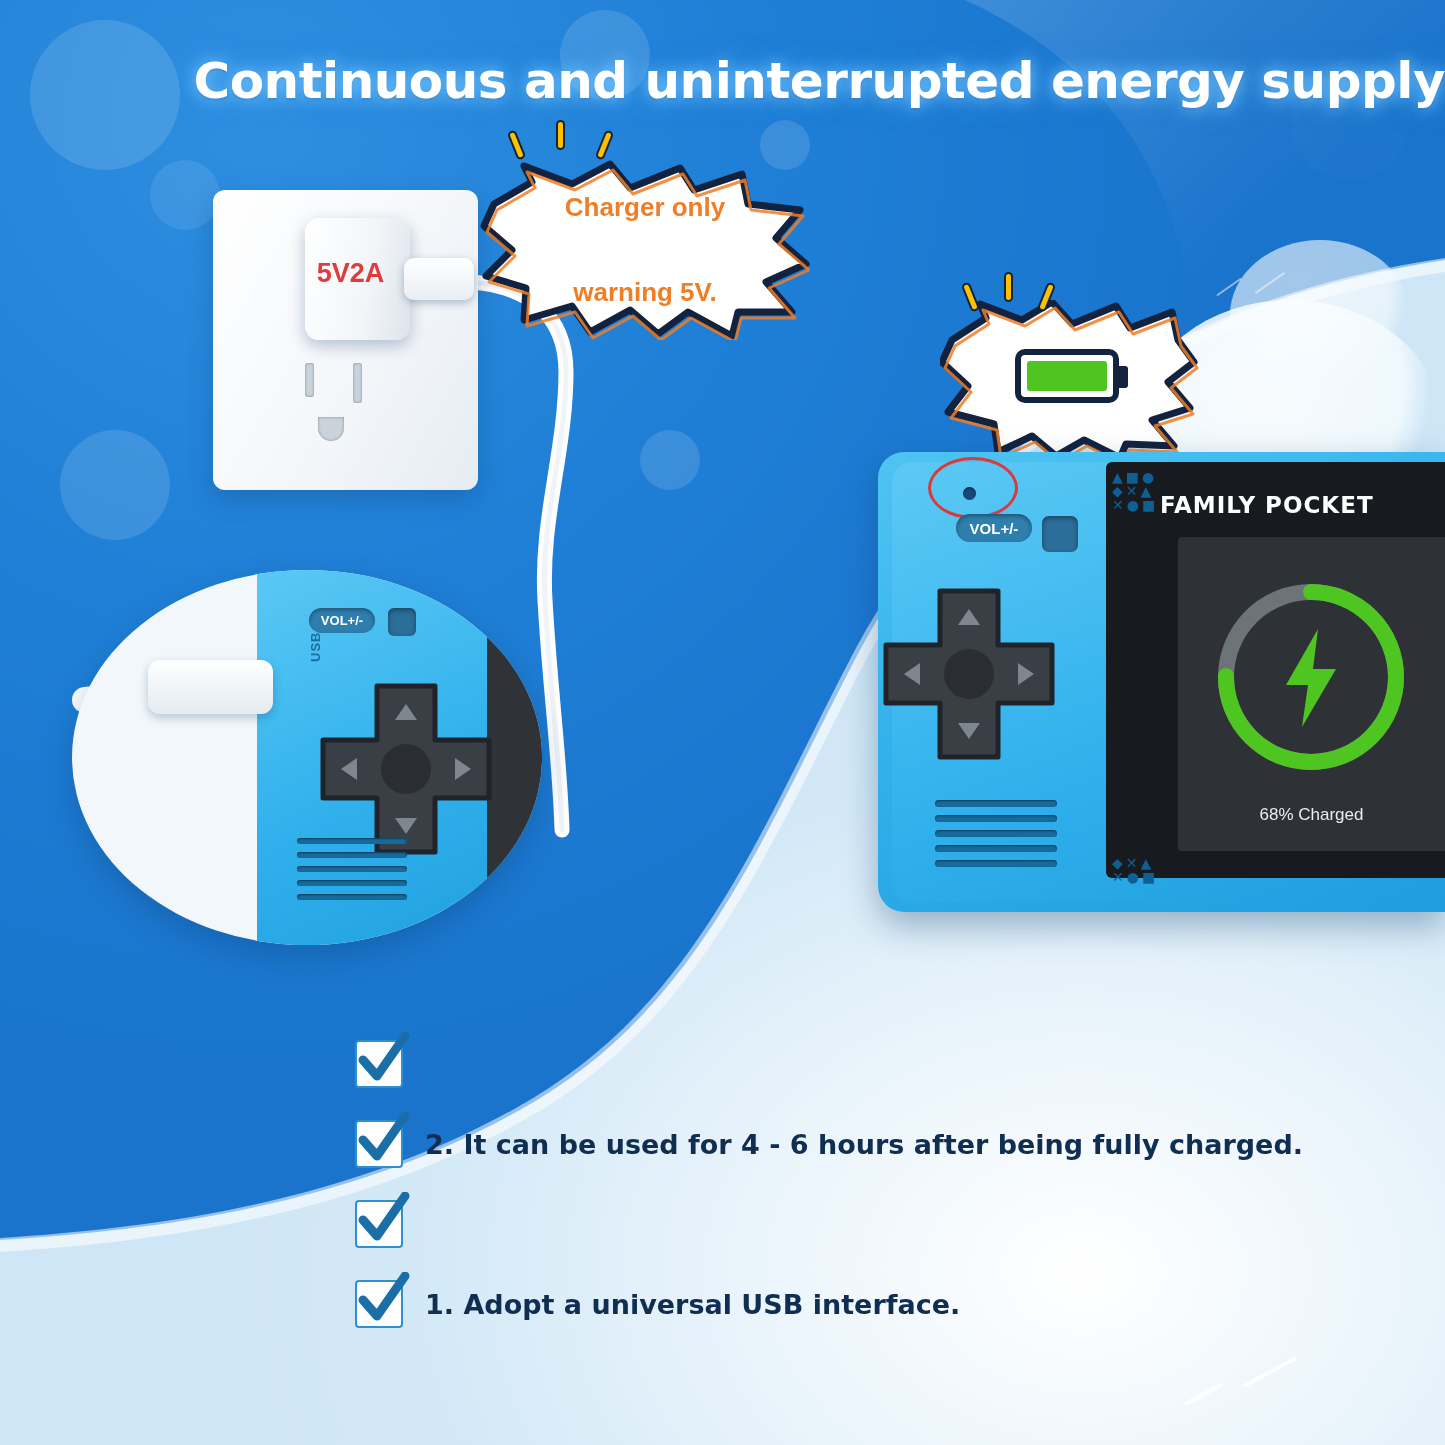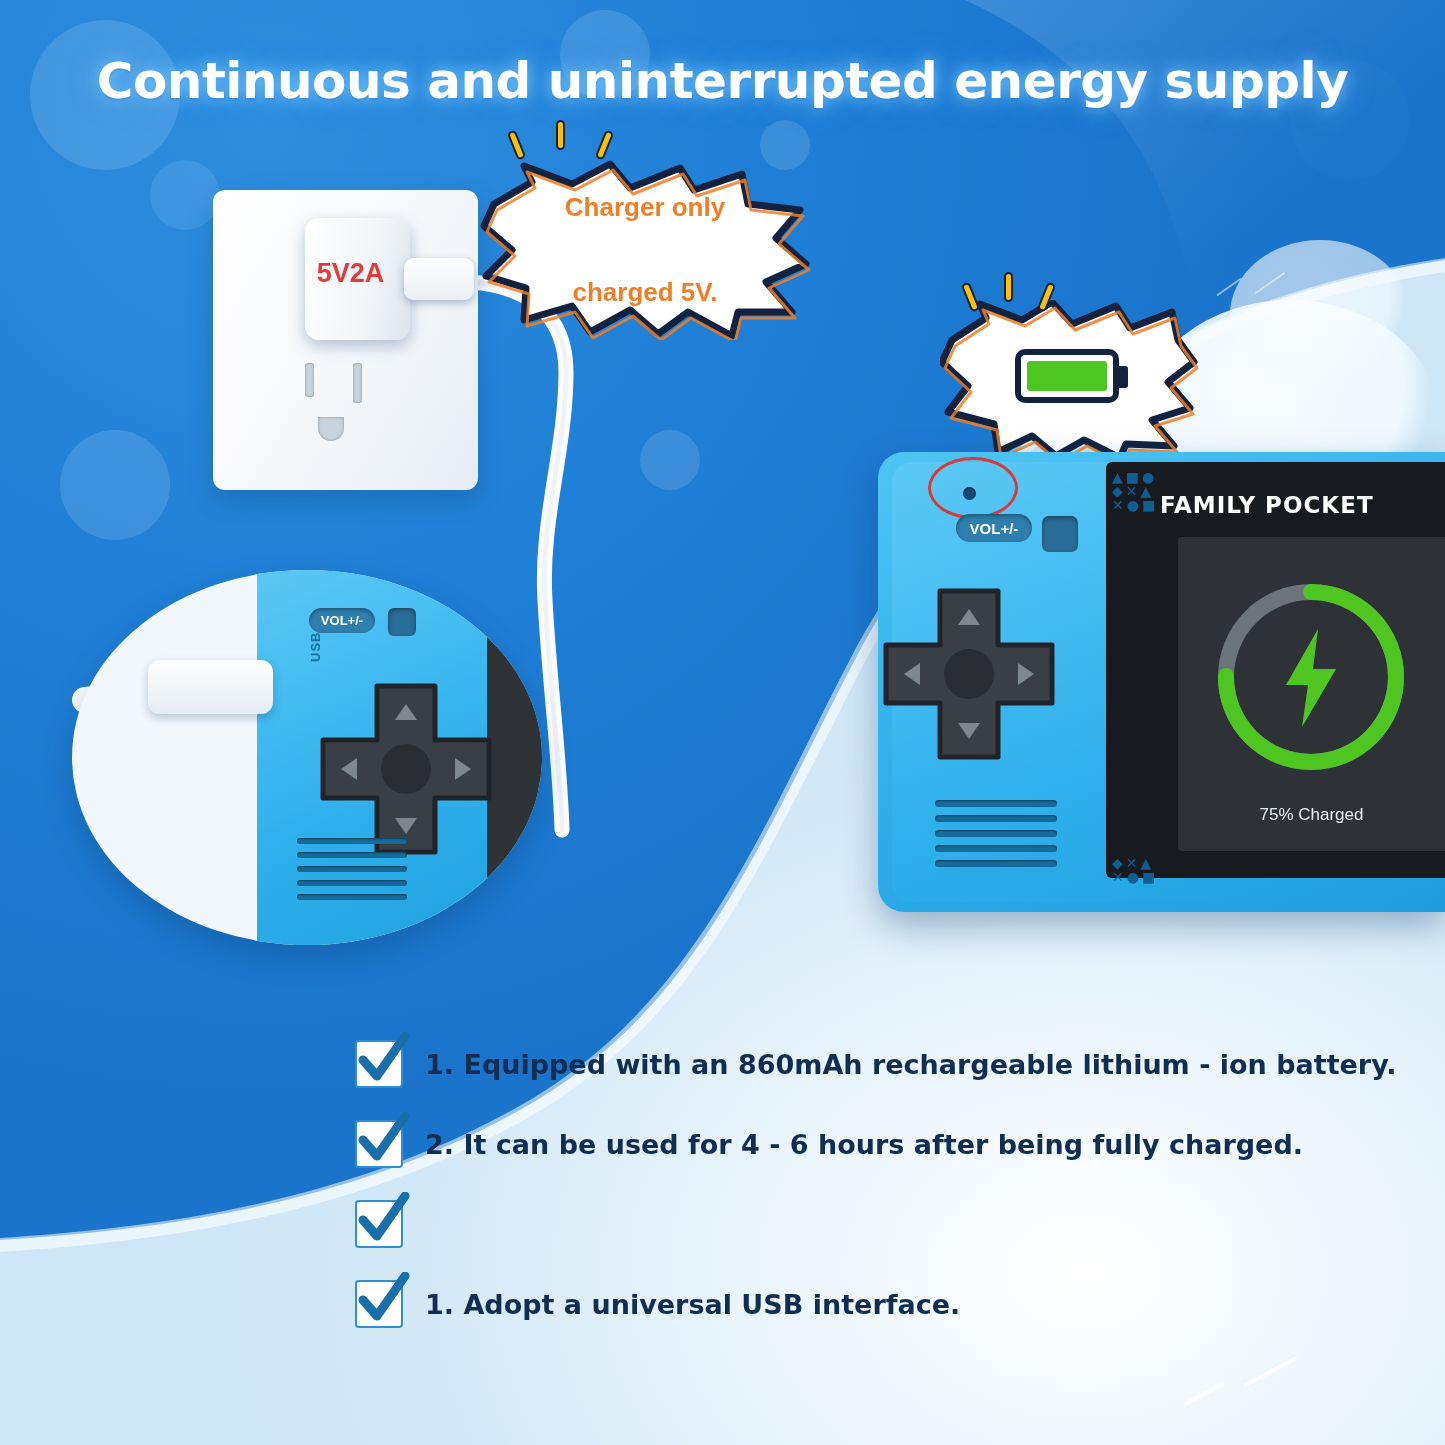--- a/index.html
+++ b/index.html
@@ -37,21 +37,21 @@
   }
   .bubble{position:absolute;border-radius:50%;background:rgba(255,255,255,.13);}
   .cloud{
     position:absolute;border-radius:50%;
     background:radial-gradient(circle at 40% 35%, #ffffff 0%, #f4fbff 60%, rgba(244,251,255,0) 72%);
   }
   .streak{position:absolute;height:2px;background:rgba(255,255,255,.5);border-radius:2px;}
 
   
   .title{
-    position:absolute;top:52px;left:0;width:1445px;text-align:center;
+    position:absolute;top:52px;left:0;width:1445px;text-align:right;
     font-size:50px;font-weight:bold;color:#ffffff;letter-spacing:-0.5px;
     text-shadow:0 0 16px rgba(120,200,255,.95), 0 0 28px rgba(80,170,245,.7), 0 2px 2px rgba(20,90,160,.45);
     font-family:"DejaVu Sans", sans-serif;
   }
 
   
   .burst{position:absolute;}
   .burst .txt{
     position:absolute;inset:0;display:flex;flex-direction:column;
     align-items:center;justify-content:center;
@@ -249,21 +249,21 @@
     <svg viewBox="0 0 330 180" width="330" height="180">
       <path d="M14,44 L52,22 L44,6 L92,24 L130,4 L150,28 L200,8 L214,30 L262,14 L268,44 L320,50
                L296,78 L326,104 L286,122 L312,152 L258,152 L252,176 L208,152 L178,174 L150,150
                L110,172 L92,146 L44,160 L46,128 L6,116 L32,90 L4,66 Z" fill="#ffffff" stroke="#13233f" stroke-width="7" stroke-linejoin="round"></path>
       <path d="M14,44 L52,22 L44,6 L92,24 L130,4 L150,28 L200,8 L214,30 L262,14 L268,44 L320,50
                L296,78 L326,104 L286,122 L312,152 L258,152 L252,176 L208,152 L178,174 L150,150
                L110,172 L92,146 L44,160 L46,128 L6,116 L32,90 L4,66 Z" fill="none" stroke="#f07e26" stroke-width="3" stroke-linejoin="round" opacity=".85" transform="translate(3,6)"></path>
     </svg>
     <div class="txt" style="font-size:26px;gap:47px;">
       <span>Charger only</span>
-      <span>charged 5V.</span>
+      <span>warning 5V.</span>
     </div>
   </div>
   <div class="spark" style="left:512px;top:130px;transform:rotate(-22deg);">
       <i></i>
     </div>
   <div class="spark" style="left:556px;top:120px;">
       <i></i>
     </div>
   <div class="spark" style="left:600px;top:130px;transform:rotate(22deg);">
       <i></i>
@@ -302,21 +302,21 @@
   <div class="deco" style="left:1112px;top:856px;">◆✕▲<br>✕●■</div>
   <div class="brand">FAMILY POCKET</div>
 
   <div class="screen">
     <svg viewBox="0 0 267 314" width="267" height="314">
       <circle cx="133" cy="140" r="85" fill="none" stroke="#6d7479" stroke-width="16"></circle>
       <circle cx="133" cy="140" r="85" fill="none" stroke="#4ec521" stroke-width="16" stroke-linecap="round" stroke-dasharray="401 534" transform="rotate(-90 133 140)"></circle>
       <path d="M140,92 L108,148 L130,148 L124,190 L158,132 L135,132 Z" fill="#4ec521"></path>
     </svg>
   </div>
-  <div class="charge-label">75% Charged</div>
+  <div class="charge-label">68% Charged</div>
 
   <div class="led-ring"></div>
   <div class="led-dot"></div>
   <div class="vol-pill">VOL+/-</div>
   <div class="sq-btn"></div>
 
   <div class="dpad-base">
     <svg viewBox="0 0 178 178" width="178" height="178">
       <path d="M60,6 H118 V60 H172 V118 H118 V172 H60 V118 H6 V60 H60 Z" fill="#3a3f45" stroke="#20242a" stroke-width="5" stroke-linejoin="round"></path>
       <circle cx="89" cy="89" r="25" fill="#2a2e33"></circle>
@@ -362,21 +362,20 @@
   <div class="usb-plug"></div>
 
   <div class="list">
 
     <div class="row">
       <div class="cbox">
         <svg width="56" height="56" viewBox="0 0 56 56">
           <path d="M8,28 L22,44 L50,4" fill="none" stroke="#1b6fa8" stroke-width="9" stroke-linecap="round" stroke-linejoin="round"></path>
         </svg>
       </div>
-      <div class="row-txt">1. Equipped with an 860mAh rechargeable lithium - ion battery.</div>
     </div>
 
     <div class="row">
       <div class="cbox">
         <svg width="56" height="56" viewBox="0 0 56 56">
           <path d="M8,28 L22,44 L50,4" fill="none" stroke="#1b6fa8" stroke-width="9" stroke-linecap="round" stroke-linejoin="round"></path>
         </svg>
       </div>
       <div class="row-txt">2. It can be used for 4 - 6 hours after being fully charged.</div>
     </div>

